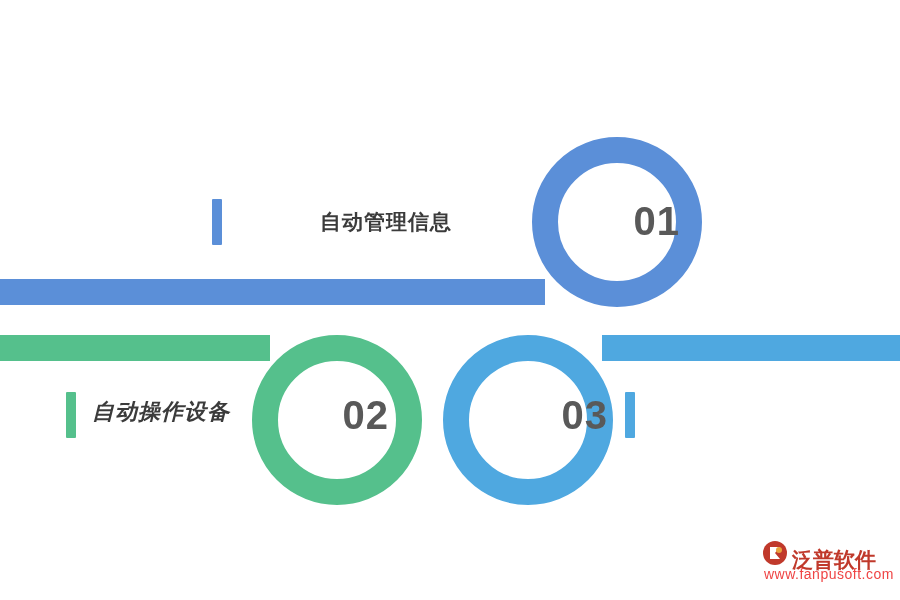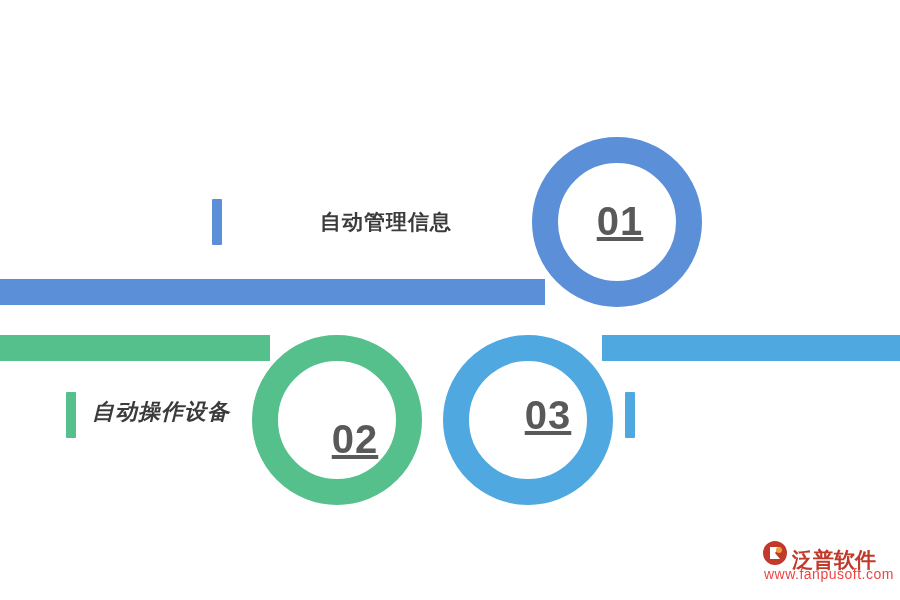--- a/index.html
+++ b/index.html
@@ -78,26 +78,25 @@
     height: 46px;
     background: #4fa8e0;
   }
 
   
   .num {
     position: absolute;
     font-size: 40px;
     font-weight: bold;
     color: #595959;
-    text-align: center;
+    text-align: right;
     letter-spacing: 1px;
-    text-decoration: underline;
   }
   .num-01 { left: 560px; top: 199px; width: 120px; }
-  .num-02 { left: 295px; top: 393px; width: 120px; margin-top: 24px; }
+  .num-02 { left: 269px; top: 393px; width: 120px; }
   .num-03 { left: 488px; top: 393px; width: 120px; }
 
   
   .watermark {
     position: absolute;
     left: 762px;
     top: 538px;
     width: 130px;
     height: 52px;
   }

